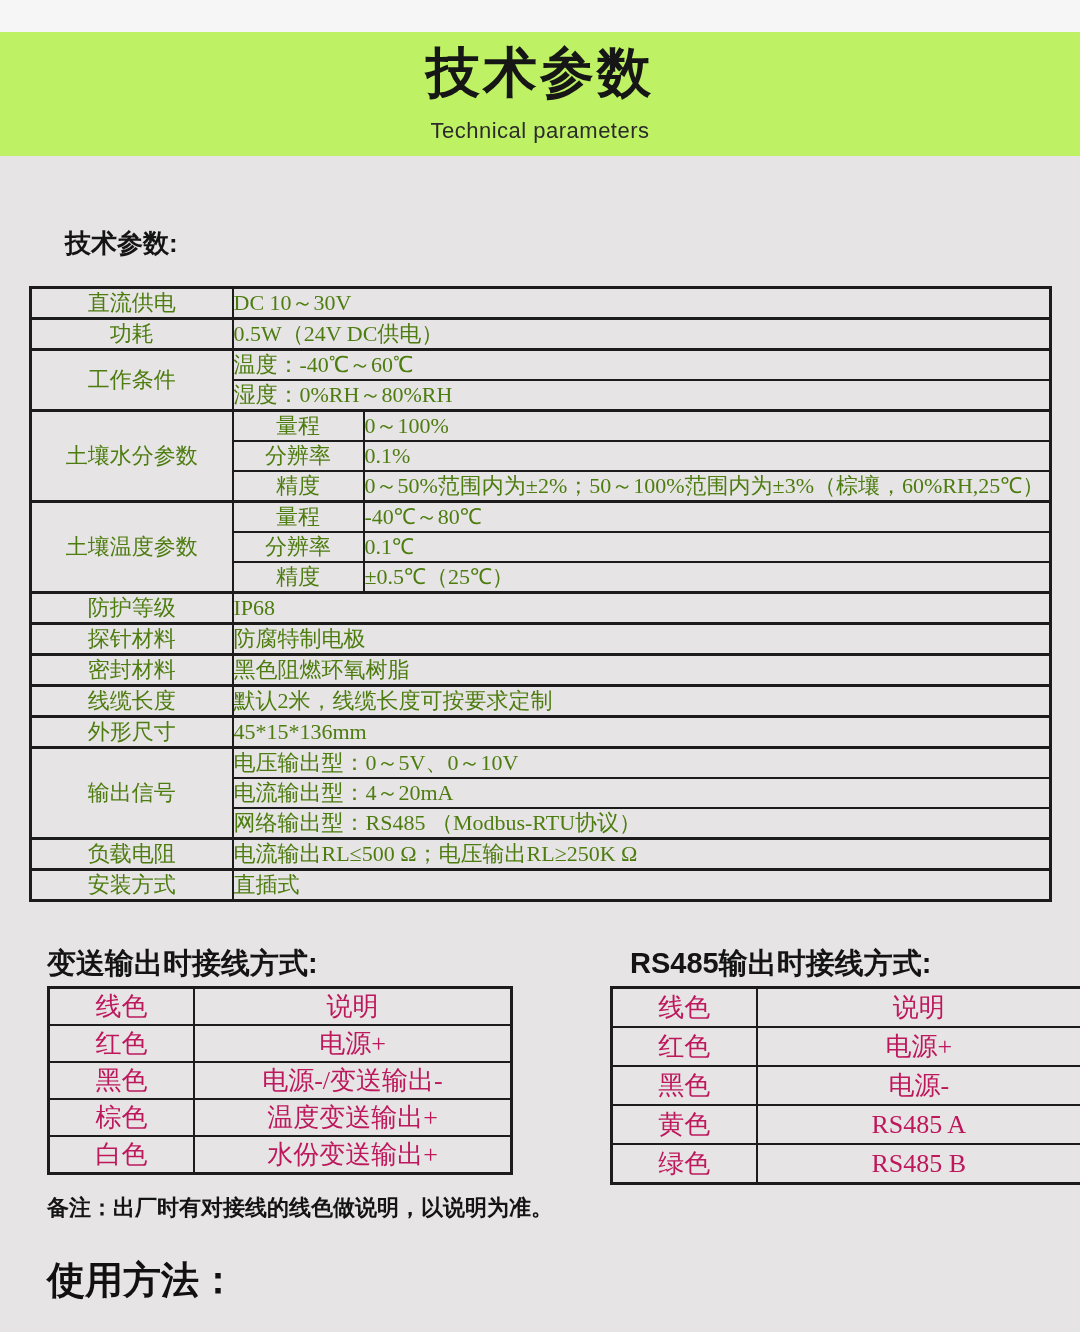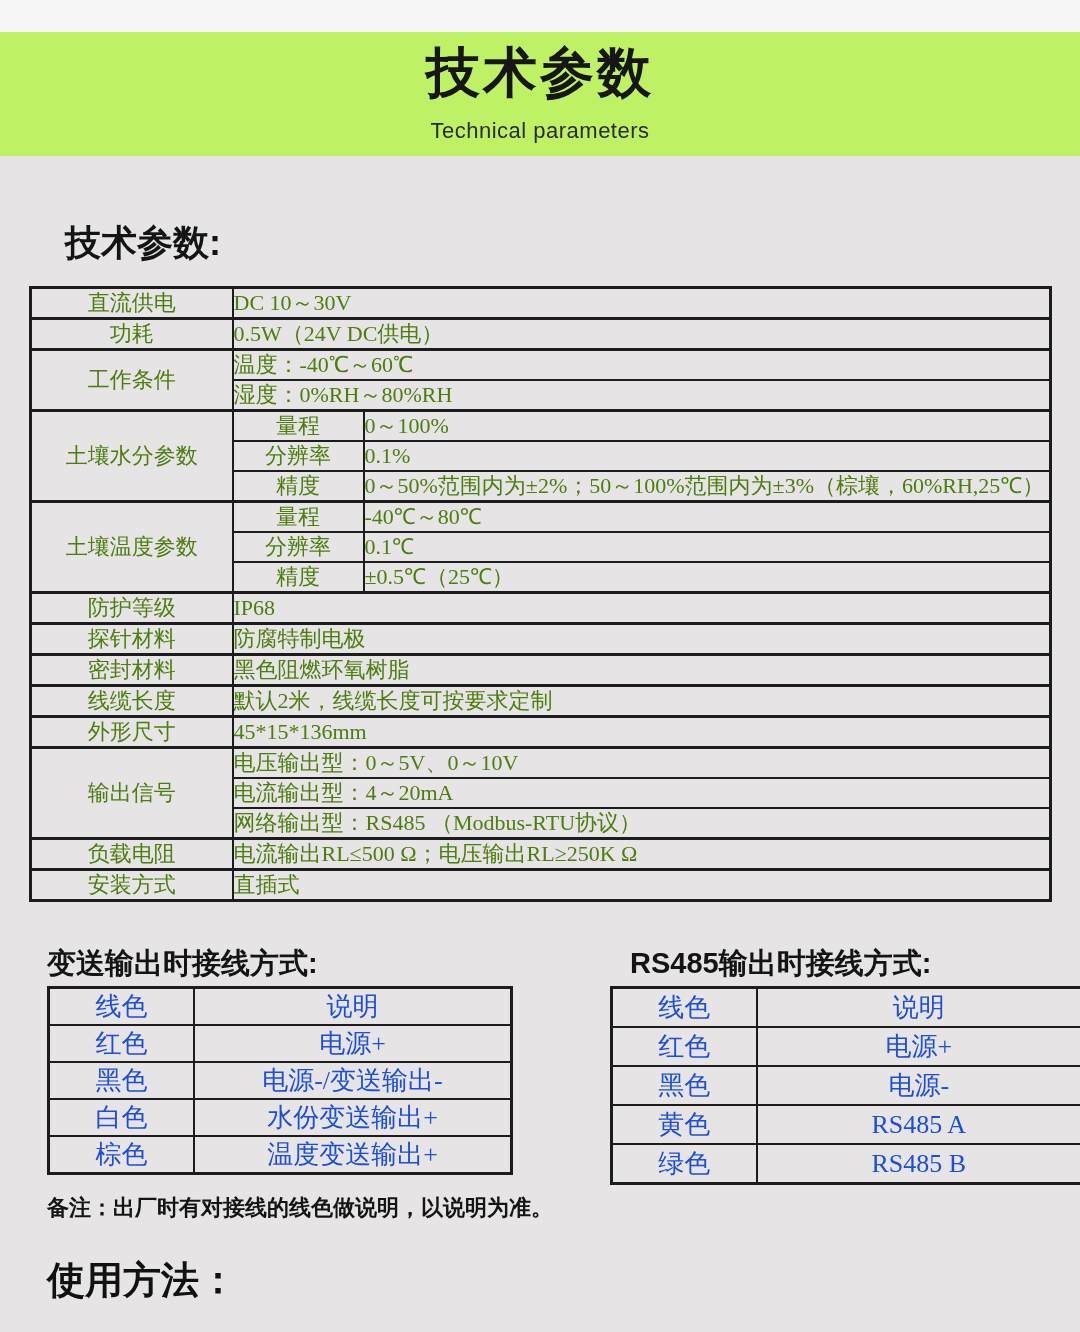--- a/index.html
+++ b/index.html
@@ -19,21 +19,21 @@
     font-family: "Liberation Sans", sans-serif;
     font-weight: bold; font-size: 54px; line-height: 1.05;
     letter-spacing: 3px; color: #161616;
   }
   .banner-subtitle {
     font-family: "Liberation Sans", sans-serif;
     font-size: 22px; color: #2b2b2b; margin-top: 18px; letter-spacing: 0.5px;
   }
   .section-title {
     font-family: "Liberation Sans", sans-serif;
-    font-weight: bold; font-size: 36px; color: #141414;
+    font-weight: bold; font-size: 26px; color: #141414;
     margin: 70px 0 0 65px; line-height: 34px;
   }
   
   table.spec {
     border-collapse: collapse; table-layout: fixed;
     width: 1020px; margin: 26px 0 0 29px;
     border: 3px solid #1c1c1c;
   }
   table.spec td {
     border: 2px solid #1c1c1c;
@@ -55,21 +55,21 @@
     font-weight: bold; font-size: 29px; color: #141414;
     line-height: 34px; margin: 0 0 6px 0;
   }
   .wiring-block-right .wiring-title { padding-left: 20px; }
   table.wiring {
     border-collapse: collapse; table-layout: fixed; width: 100%;
     border: 3px solid #1c1c1c;
   }
   table.wiring td {
     border: 2px solid #1c1c1c;
-    text-align: center; font-size: 26px; color: #1d4ed8;
+    text-align: center; font-size: 26px; color: #be185d;
     padding: 0; overflow: hidden; white-space: nowrap;
   }
   .wiring-block-left  table.wiring td { height: 34px; }
   .wiring-block-right table.wiring td { height: 37px; }
   .note {
     font-family: "Liberation Sans", sans-serif;
     font-weight: bold; font-size: 22px; color: #141414;
     margin: 9px 0 0 47px; line-height: 27px;
   }
   .usage-title {
@@ -208,26 +208,26 @@
         </tr>
         <tr>
           <td>红色</td>
           <td>电源+</td>
         </tr>
         <tr>
           <td>黑色</td>
           <td>电源-/变送输出-</td>
         </tr>
         <tr>
+          <td>棕色</td>
+          <td>温度变送输出+</td>
+        </tr>
+        <tr>
           <td>白色</td>
           <td>水份变送输出+</td>
-        </tr>
-        <tr>
-          <td>棕色</td>
-          <td>温度变送输出+</td>
         </tr>
       </tbody>
     </table>
   </div>
 
   <div class="wiring-block-right">
     <div class="wiring-title">RS485输出时接线方式:</div>
     <table class="wiring">
       <colgroup>
           <col style="width:145px">

